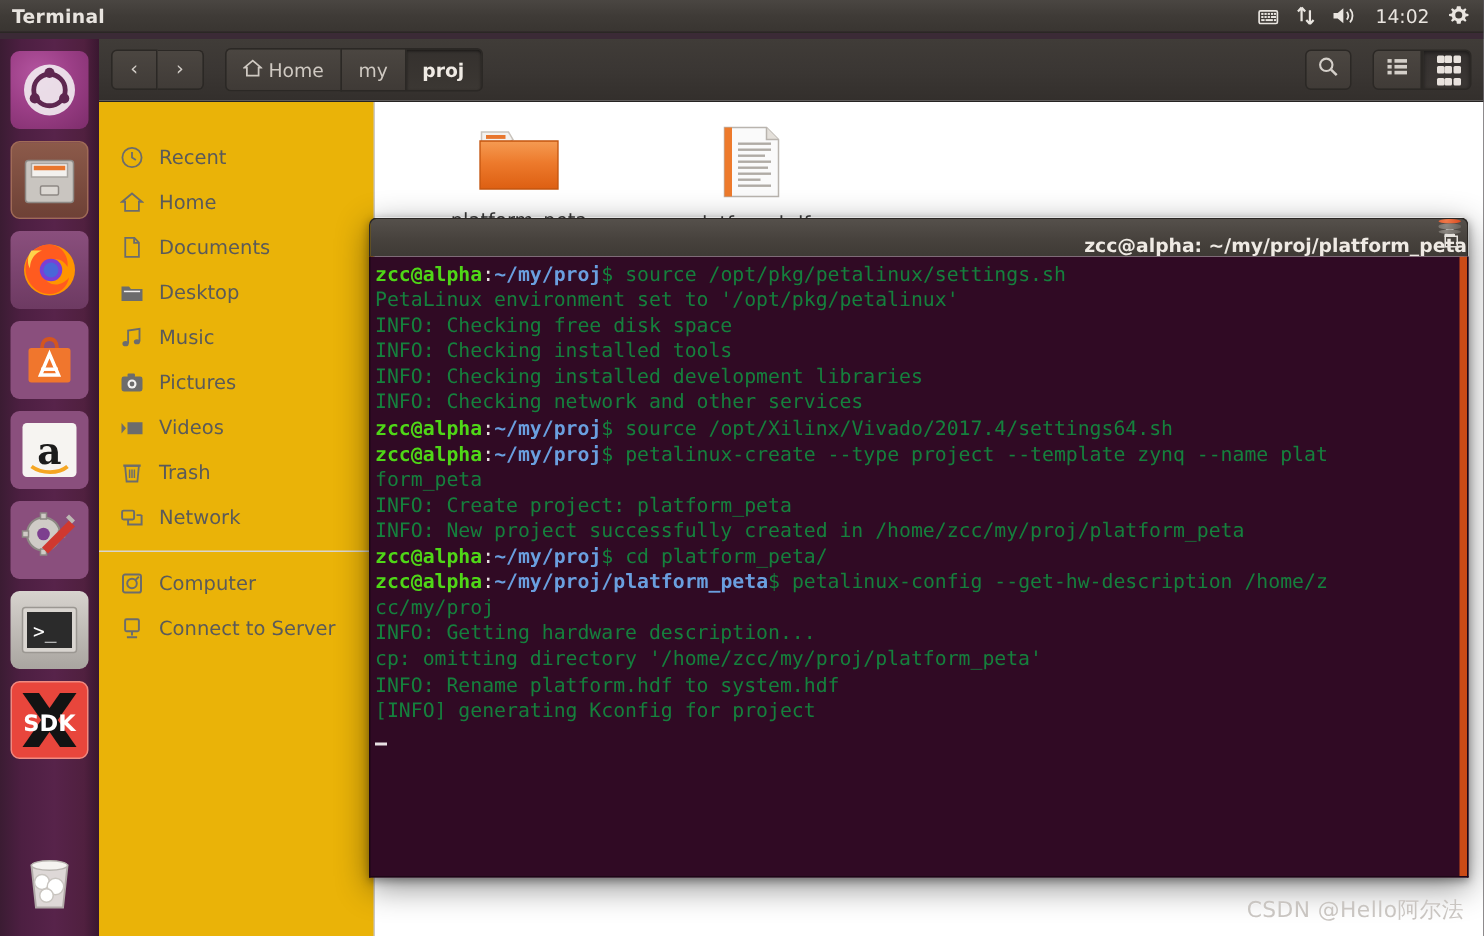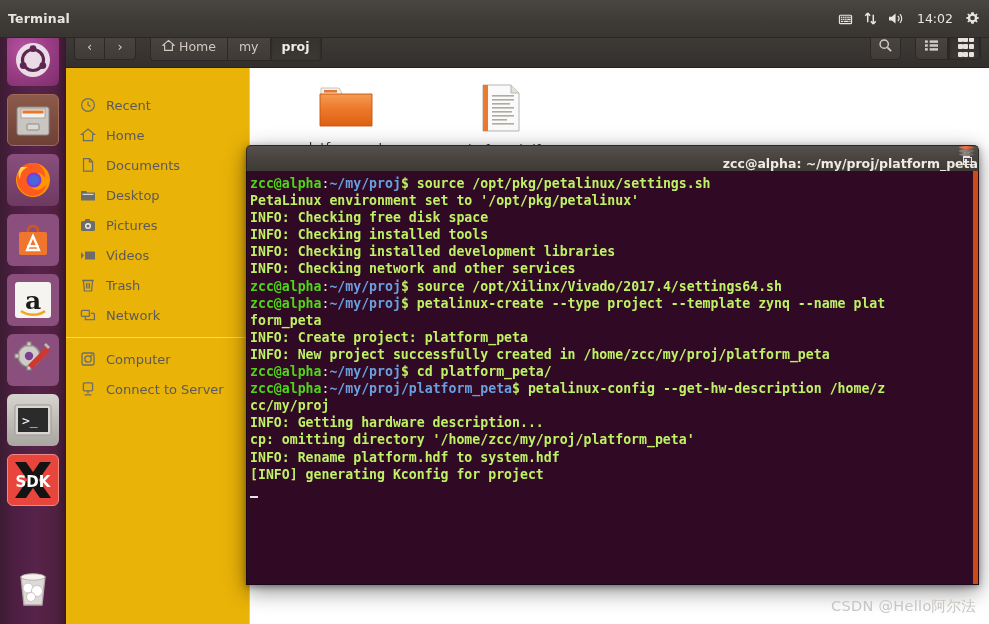--- a/index.html
+++ b/index.html
@@ -12,21 +12,21 @@
   #screen {
     position: relative;
     width: 989px; height: 624px;
     background: #3b2a36;
     overflow: hidden;
   }
 
   
   #top-panel {
     position: absolute; left: 0; top: 0;
-    width: 989px; height: 38px;
+    width: 989px; height: 22px;
     background: linear-gradient(to bottom, #4a4642 0%, #3f3b37 50%, #393531 100%);
     display: flex; align-items: center;
     border-bottom: 1px solid #2a2724;
     z-index: 60;
   }
   #panel-title {
     color: #e8e4df;
     font-size: 12.5px;
     font-weight: bold;
     margin-left: 8px;
@@ -187,21 +187,21 @@
   #term-text {
     font-family: "DejaVu Sans Mono", "Liberation Mono", monospace;
     font-size: 13.2px;
     line-height: 17.1px;
     white-space: pre;
     color: #e8e0e3;
   }
   .c-user { color:#4fd717; font-weight:bold; }
   .c-path { color:#6a9fdf; font-weight:bold; }
   .c-sep  { color:#e8e0e3; }
-  .c-out  { color:#bef264;font-weight:bold; }
+  .c-out  { color:#15803d; }
   #term-scroll {
     position:absolute; right:0; top:0; width: 5px; height:100%;
     background: #cb4b16;
   }
   #term-cursor {
     display:inline-block; width:8px; height:2px;
     background:#e8e0e3; vertical-align:-2px;
   }
 
   
@@ -454,20 +454,30 @@
           <span class="side-ic">
             <svg width="16" height="15" viewBox="0 0 16 15">
                 <path d="M1 3 L6 3 L7.3 4.6 L15 4.6 L15 12.6 L1 12.6 Z" fill="#6c6c6c"></path>
                 <rect x="2.6" y="5.8" width="10.8" height="1" fill="#f2f1ef"></rect>
               </svg>
           </span>
           <span>Desktop</span>
         </div>
         <div class="side-item">
           <span class="side-ic">
+            <svg width="16" height="16" viewBox="0 0 16 16">
+                <path d="M5.4 12 L5.4 3.4 L13 2.2 L13 10.6" fill="none" stroke="#6c6c6c" stroke-width="1.25"></path>
+                <ellipse cx="3.7" cy="12.1" rx="2.1" ry="1.7" fill="#6c6c6c"></ellipse>
+                <ellipse cx="11.3" cy="10.8" rx="2.1" ry="1.7" fill="#6c6c6c"></ellipse>
+              </svg>
+          </span>
+          <span>Music</span>
+        </div>
+        <div class="side-item">
+          <span class="side-ic">
             <svg width="16" height="14" viewBox="0 0 16 14">
                 <rect x="1" y="3" width="14" height="10" rx="1.6" fill="#6c6c6c"></rect>
                 <rect x="5" y="1" width="5" height="2.5" rx="0.8" fill="#6c6c6c"></rect>
                 <circle cx="8" cy="8" r="3" fill="#f2f1ef"></circle>
                 <circle cx="8" cy="8" r="1.6" fill="#6c6c6c"></circle>
               </svg>
           </span>
           <span>Pictures</span>
         </div>
         <div class="side-item">

